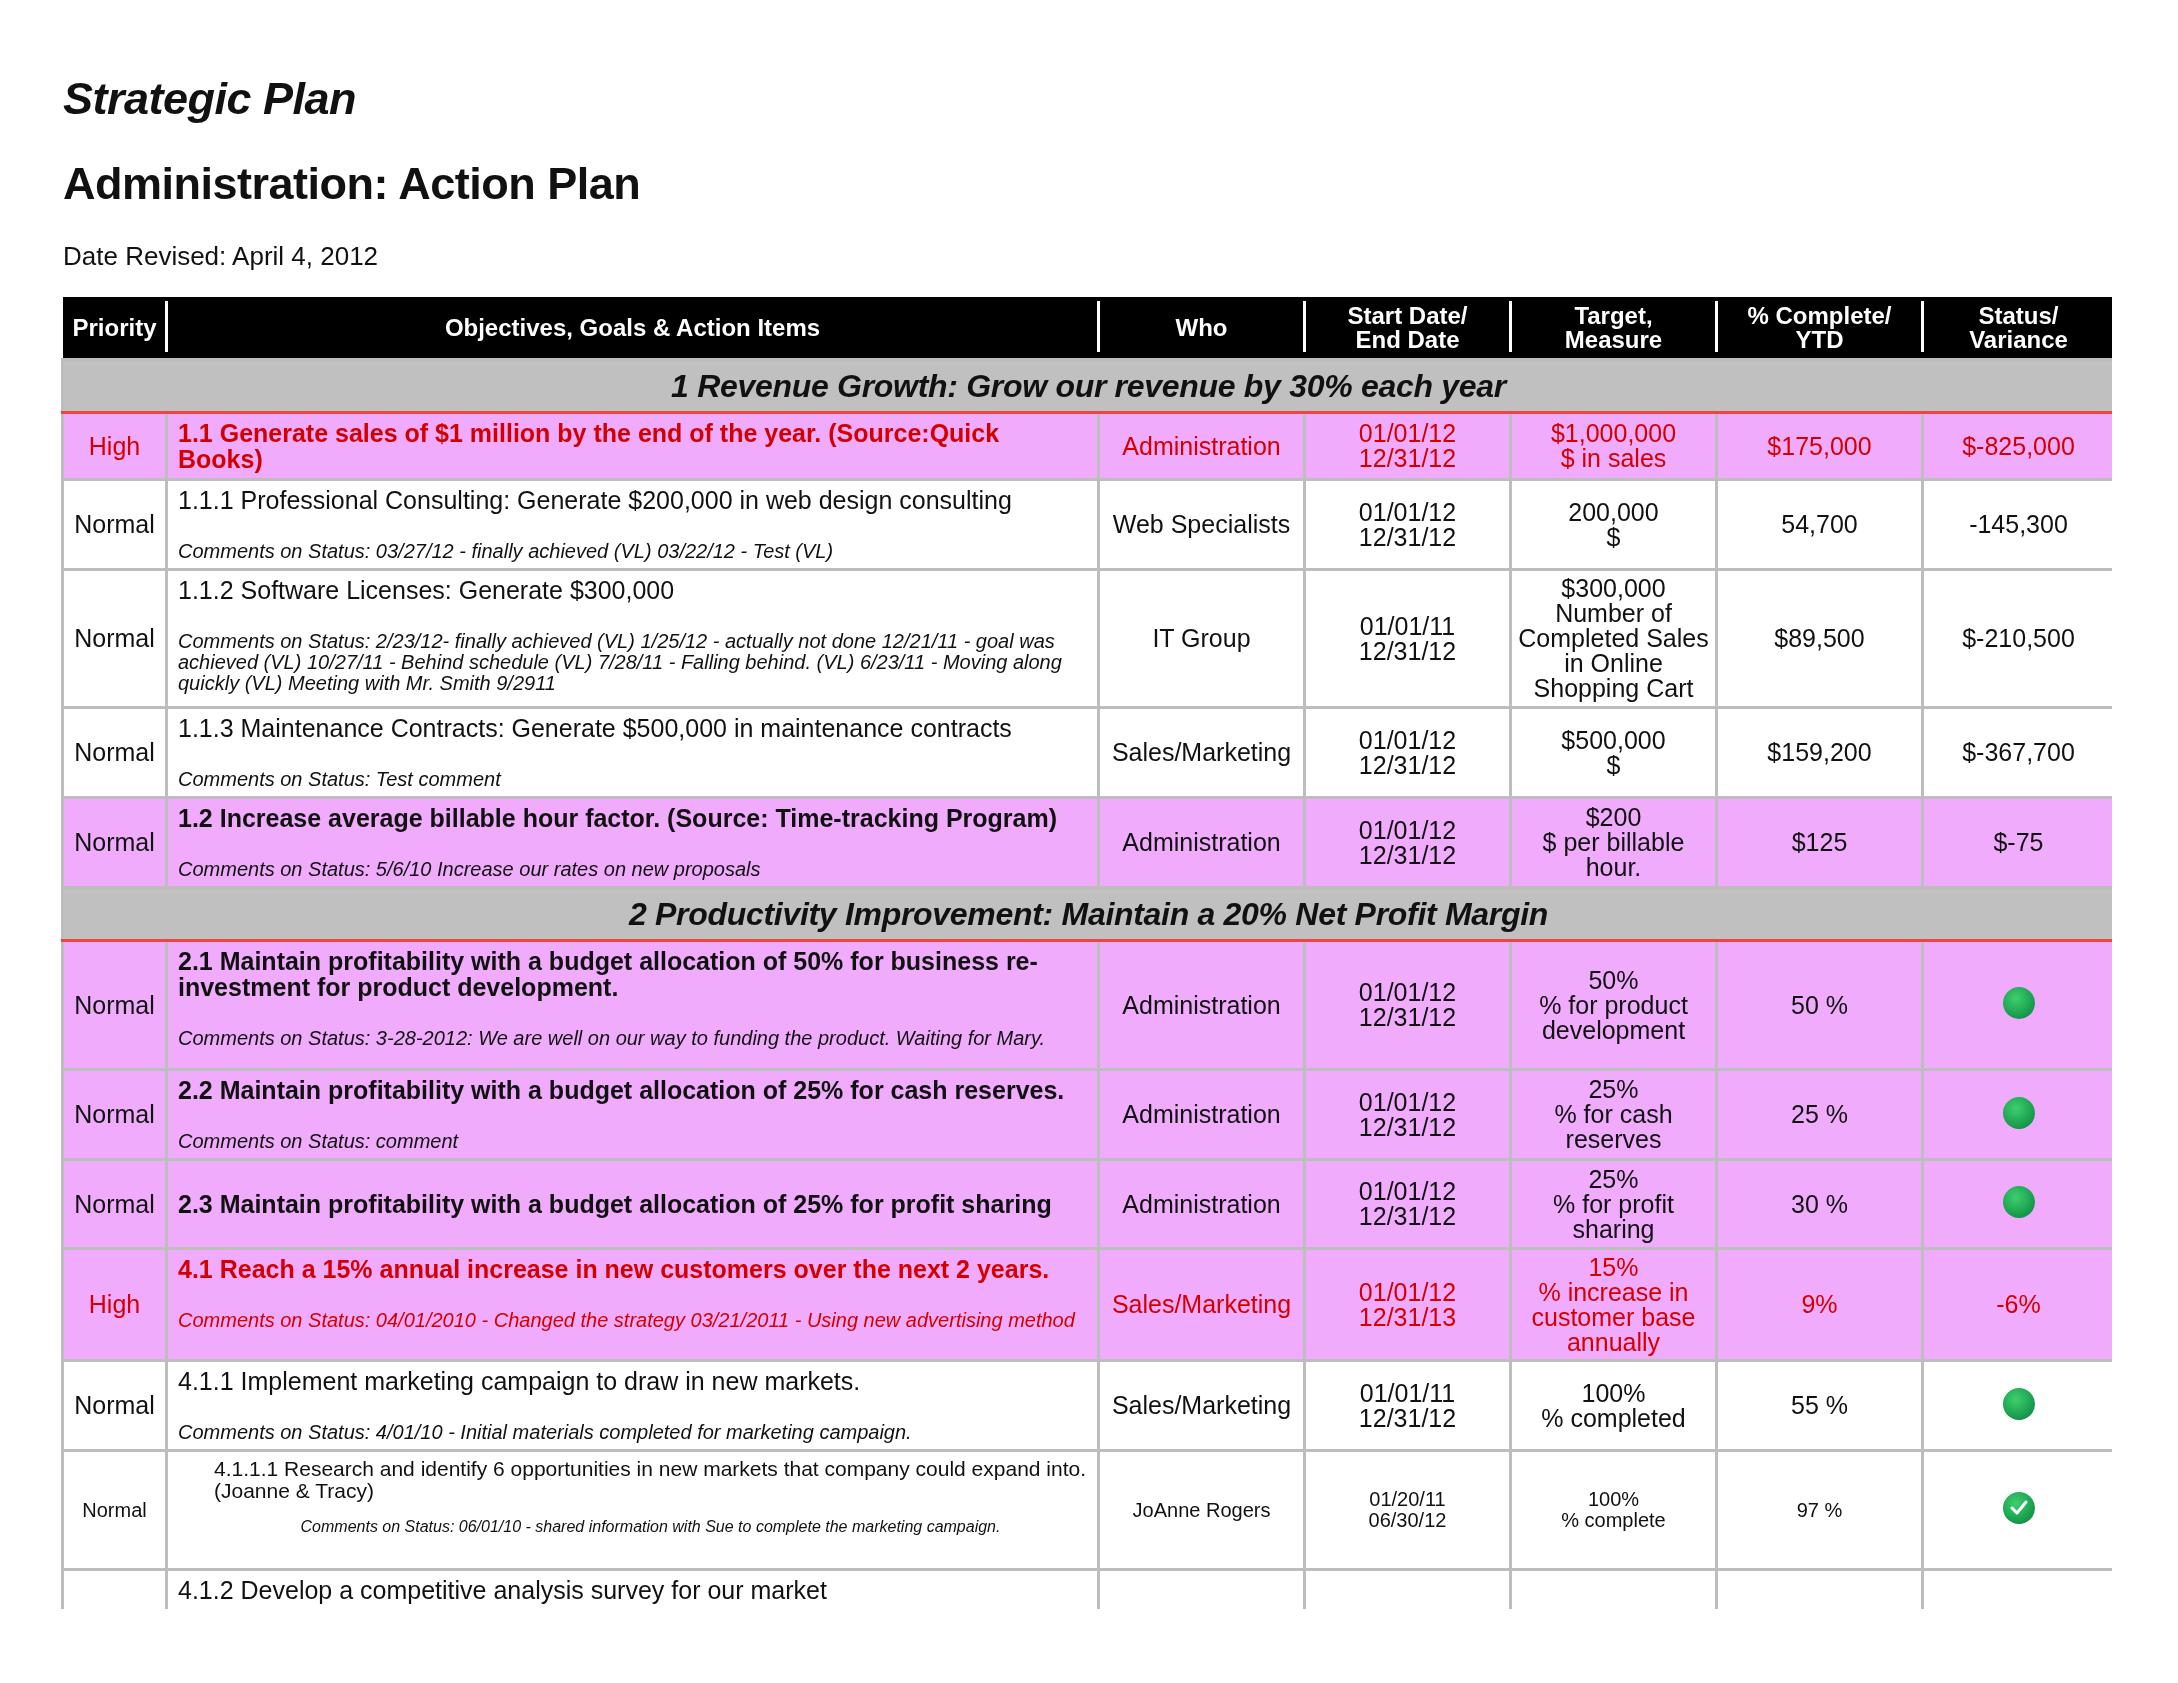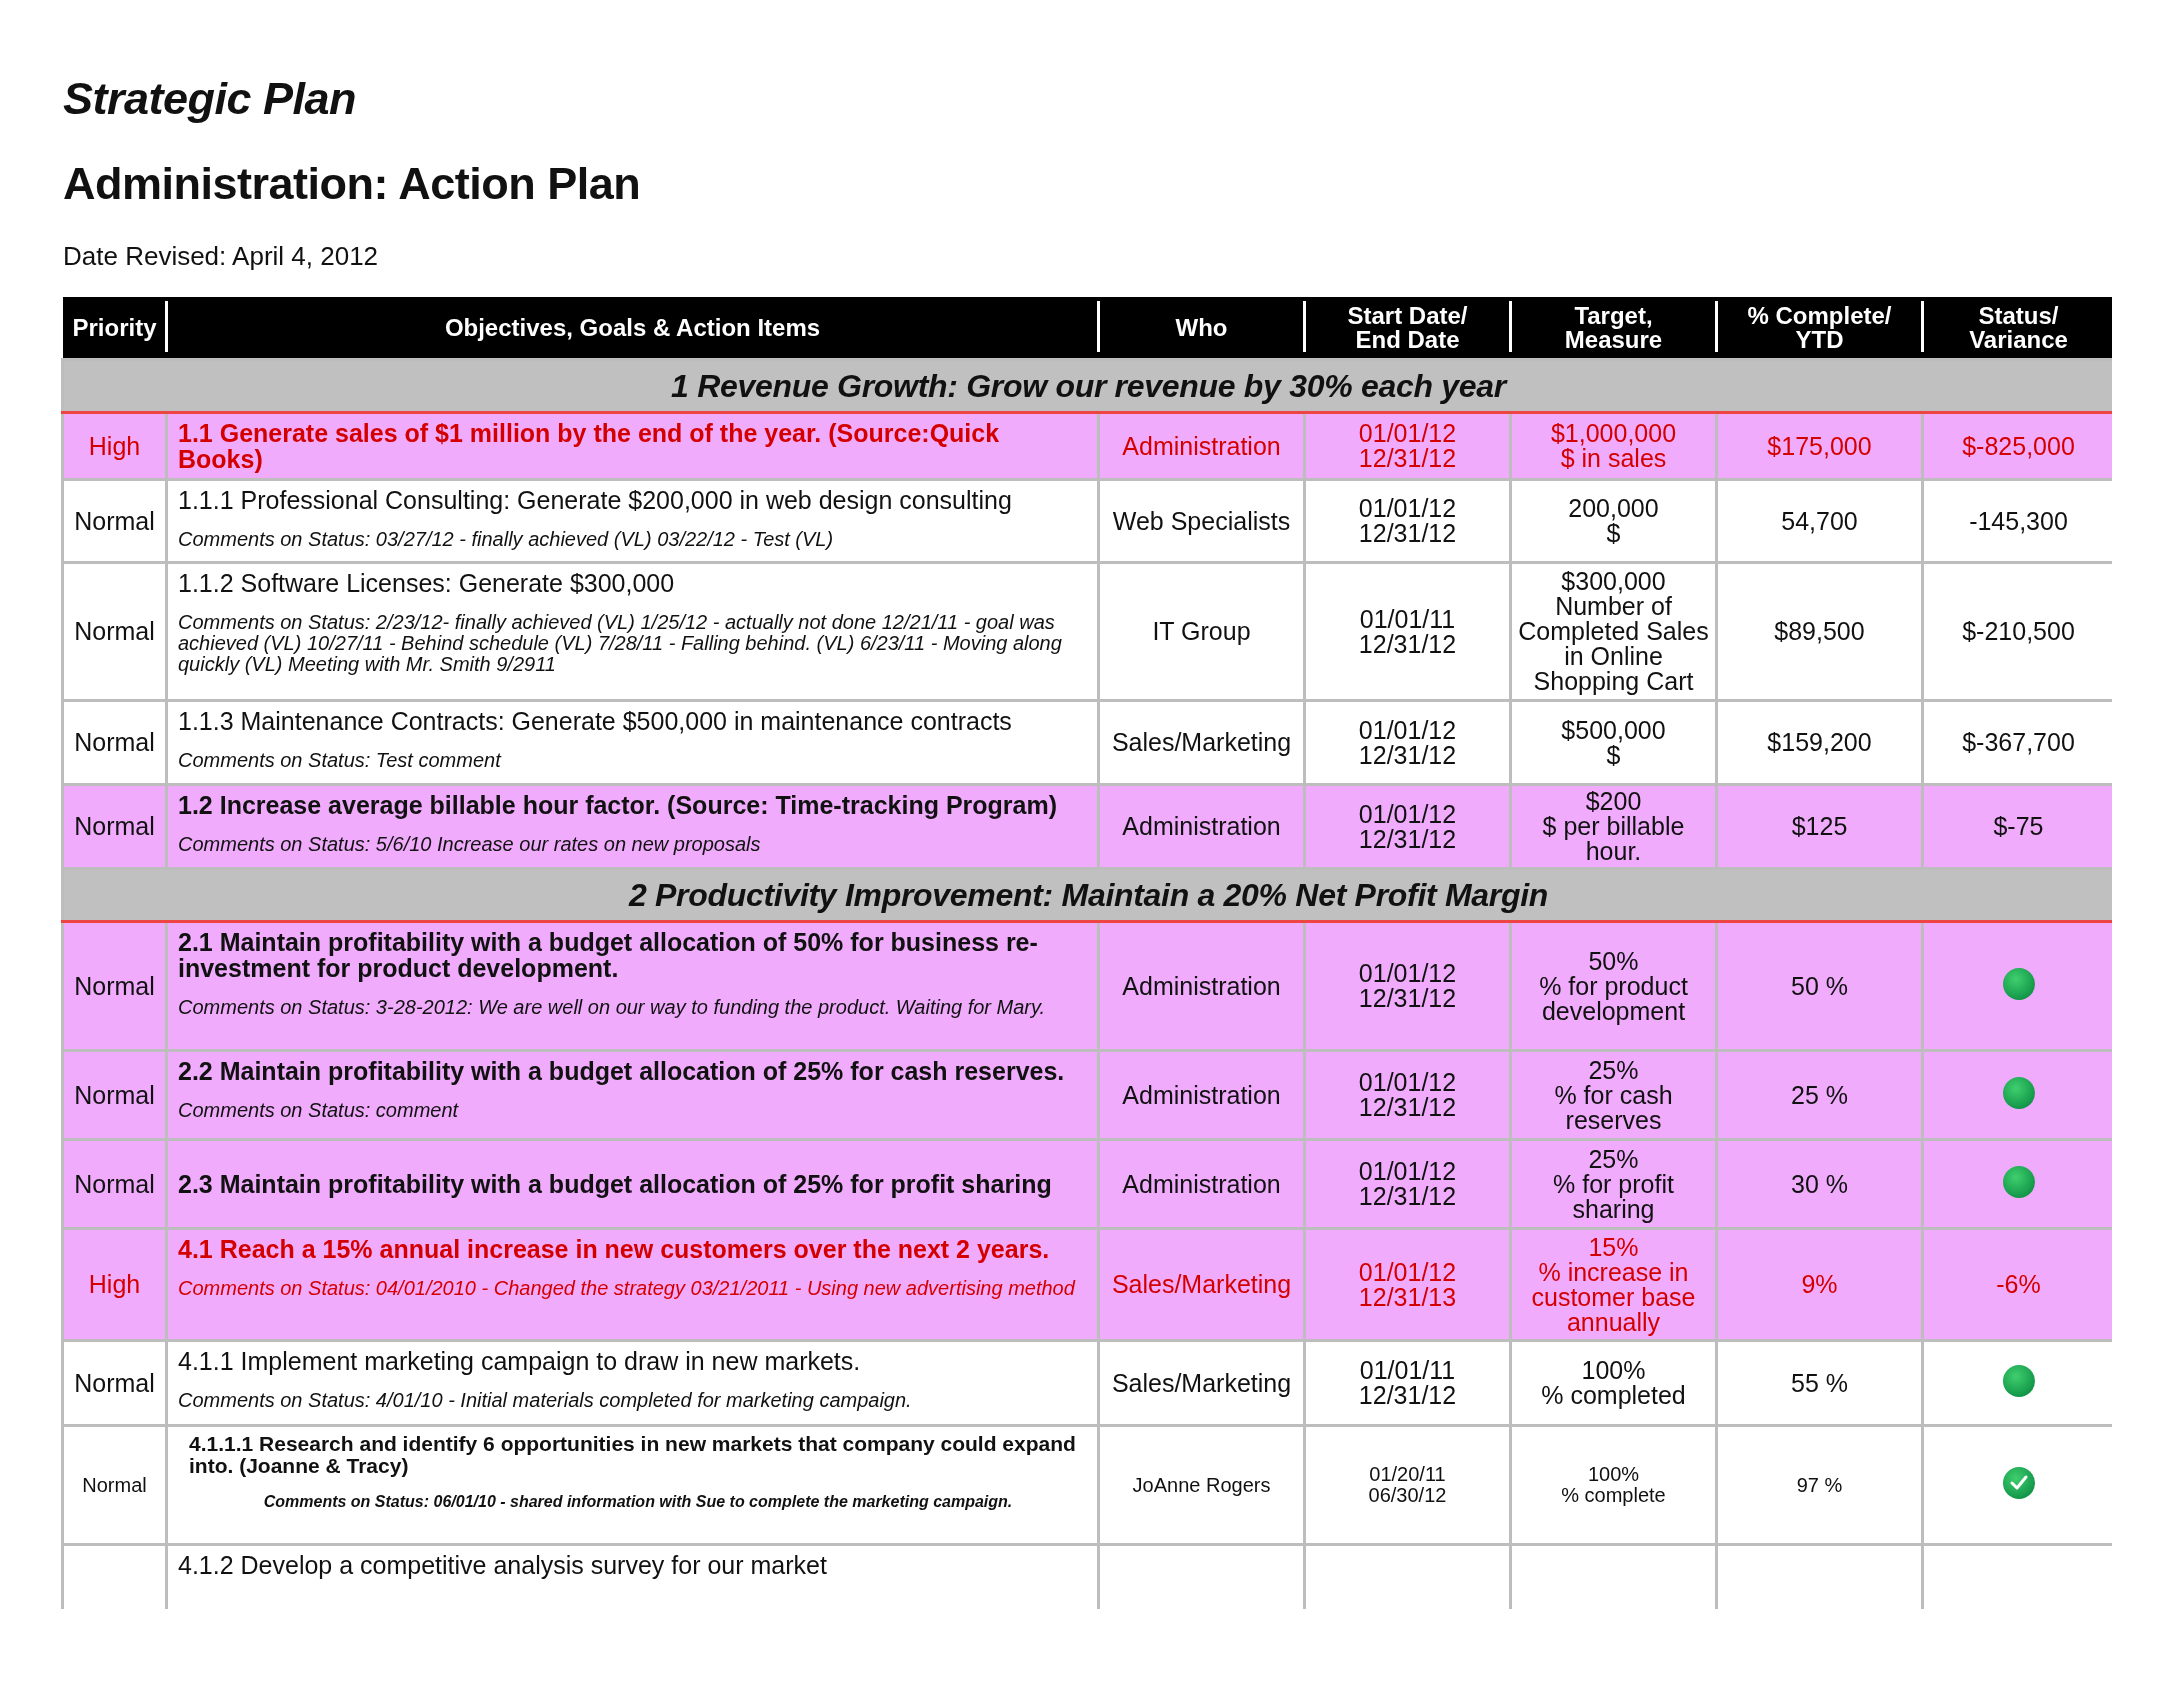--- a/index.html
+++ b/index.html
@@ -18,21 +18,21 @@
   thead th + th::before { content:""; position:absolute; left:-2px; top:4px; bottom:6px; width:3px; background:#fff; }
   tr.section td { background:#c0c0c0; font-size:32px; font-weight:bold; font-style:italic; height:50px;
                   padding:0 10px; white-space:nowrap; letter-spacing:-0.3px; border-bottom:3px solid #ef4444; }
   tbody td { border:3px solid #bdbdbd; font-size:25px; text-align:center; vertical-align:middle; padding:2px 6px; line-height:25px; }
   tbody tr.alt td { background:#f0abfc; }
   tbody tr.white td { background:#fff; }
   tbody tr.red td { color:#d40000; }
   td.obj { text-align:left; padding:6px 10px; vertical-align:top; }
   .obj-title { display:block; font-size:25px; line-height:26px; }
   .obj-title.bold { font-weight:bold; }
-  .obj-comment { display:block; font-style:italic; font-size:20px; line-height:21px; margin-top:16px; }
+  .obj-comment { display:block; font-style:italic; font-size:20px; line-height:21px; margin-top:28px; }
   td.obj.centered { vertical-align:middle;margin-left:17px; }
   .small td { font-size:20px; line-height:21px; }
   .small .obj-title { font-size:21px; line-height:22px; }
   .small .obj-comment { font-size:16px; line-height:22px; margin-top:14px;text-align:center; }
   .dot { display:inline-block; width:32px; height:32px; border-radius:50%;
          background:radial-gradient(circle at 40% 35%, #3fcf6e, #14984a 70%, #0e7d3a); }
   .check { display:inline-block; width:32px; height:32px; border-radius:50%; position:relative;
            background:radial-gradient(circle at 40% 35%, #3fcf6e, #14984a 70%, #0e7d3a); }
   .check svg { position:absolute; left:6px; top:6px; }
   .multiline { white-space:pre-line; }
@@ -210,21 +210,21 @@
           <td>Sales/Marketing</td>
           <td class="multiline">01/01/11
 12/31/12</td>
           <td class="multiline">100%
 % completed</td>
           <td>55 %</td>
           <td><span class="dot"></span></td>
         </tr>
         <tr class="white small" style="height: 119px;">
           <td>Normal</td>
-          <td class="obj" style="padding-left: 21px; font-weight: bold;">
+          <td class="obj" style="padding-left: 46px;">
             <span class="obj-title">4.1.1.1 Research and identify 6 opportunities in new markets that company could expand into. (Joanne &amp; Tracy)</span>
             <span class="obj-comment">Comments on Status: 06/01/10 - shared information with Sue to complete the marketing campaign.</span>
           </td>
           <td>JoAnne Rogers</td>
           <td class="multiline">01/20/11
 06/30/12</td>
           <td class="multiline">100%
 % complete</td>
           <td>97 %</td>
           <td><span class="check"><svg width="20" height="20" viewBox="0 0 20 20">

